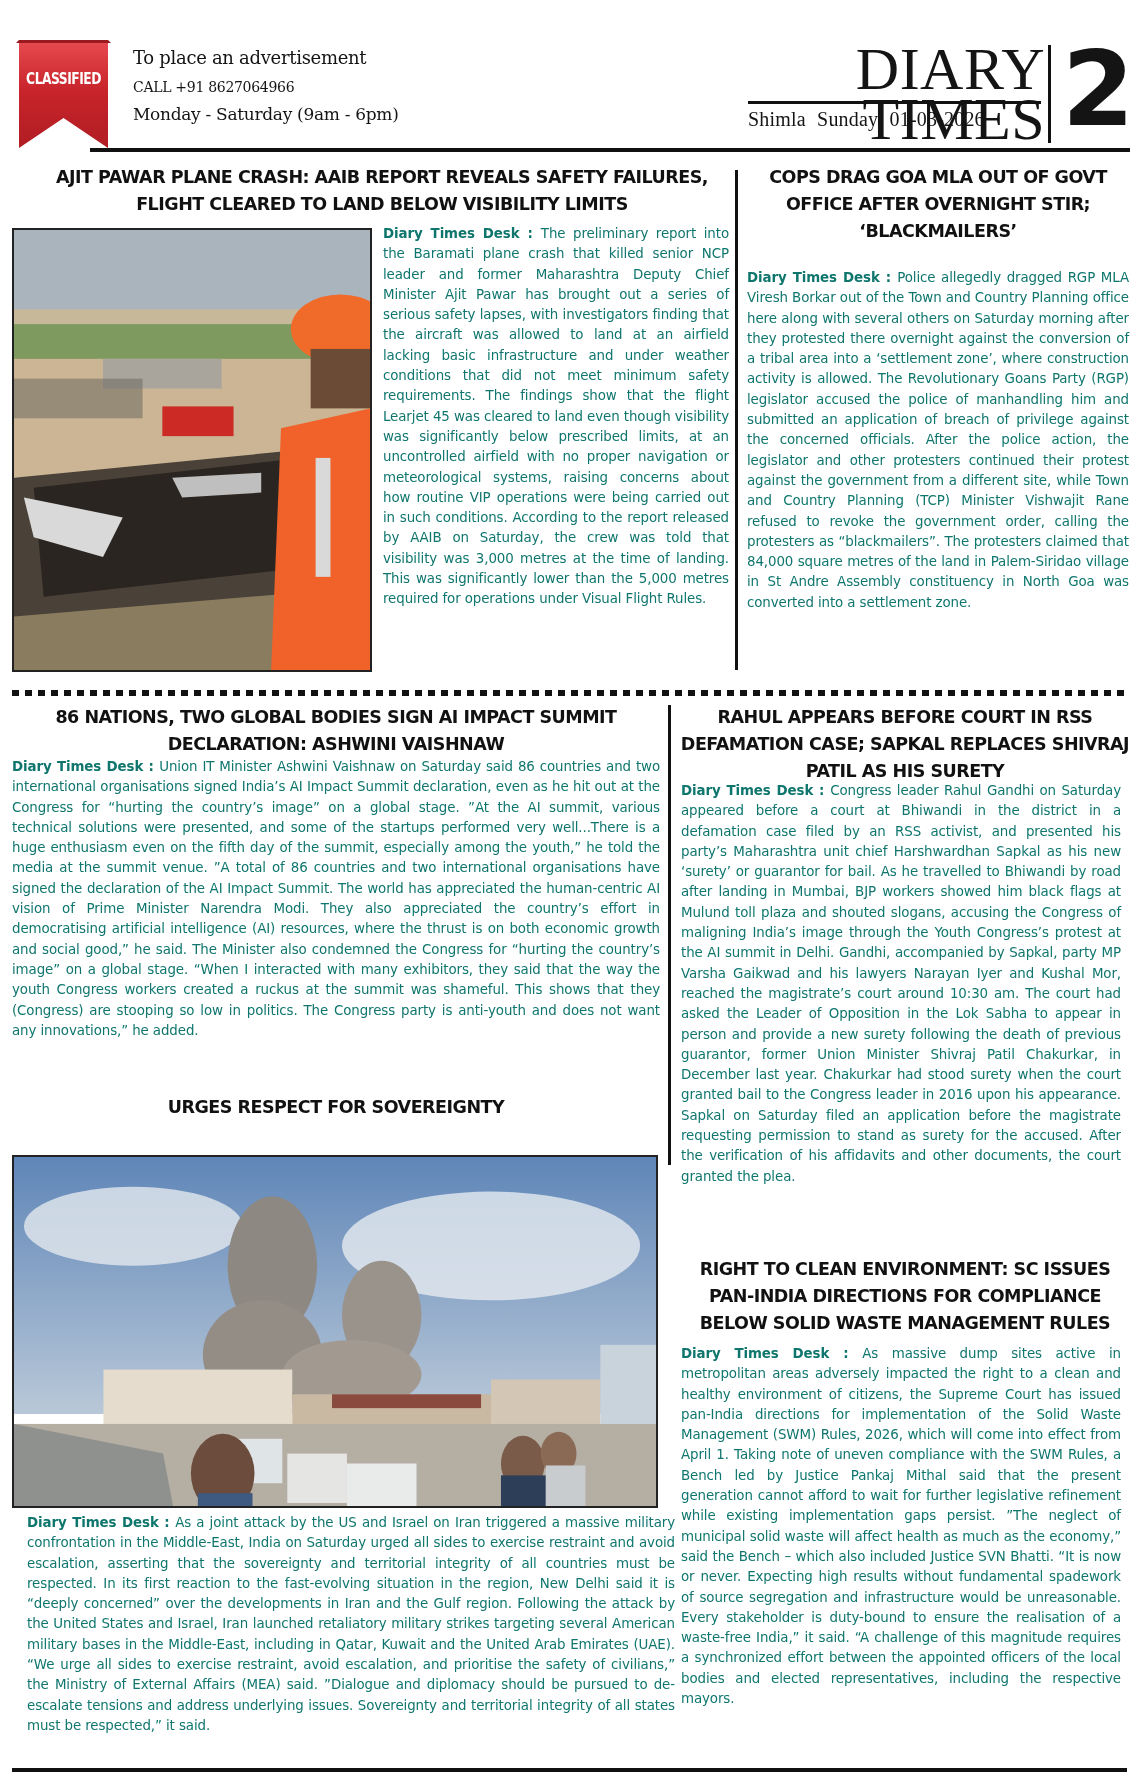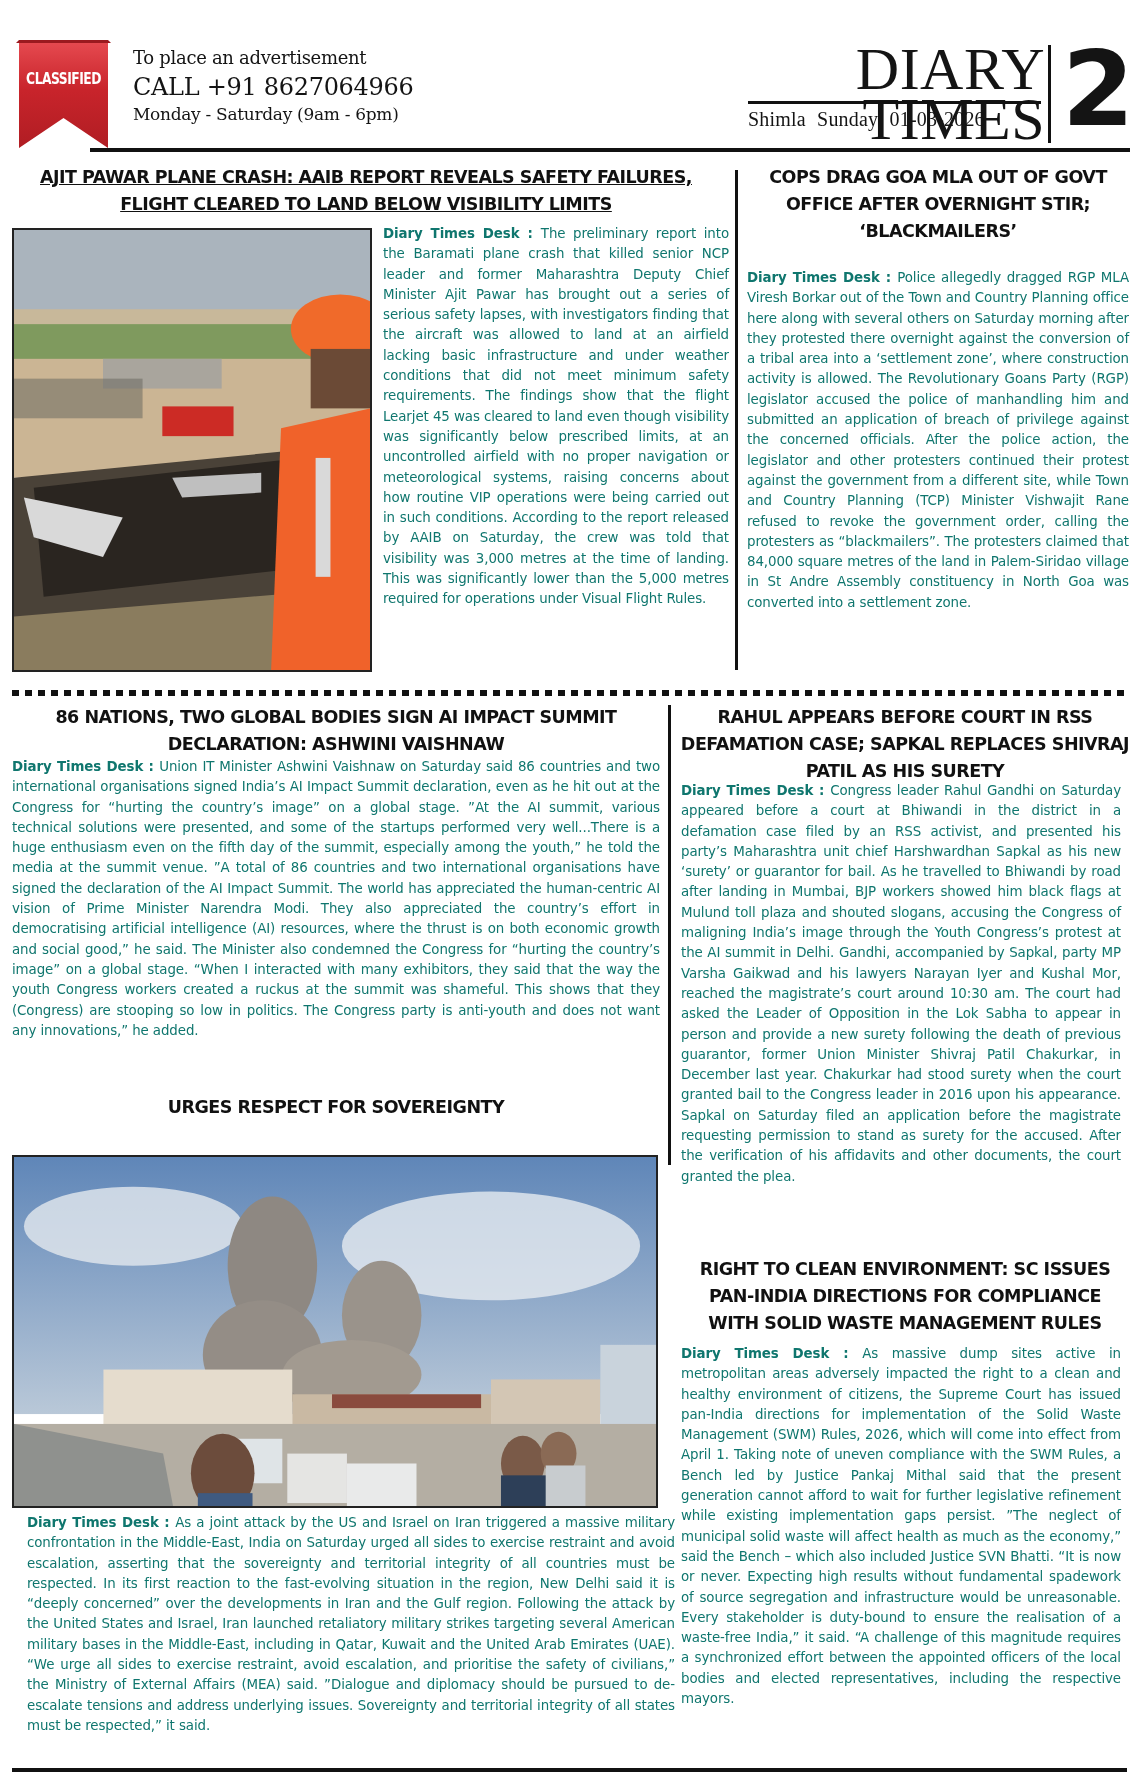--- a/index.html
+++ b/index.html
@@ -8,21 +8,21 @@
 
   
   .masthead { position: absolute; left: 0; top: 0; width: 1140px; height: 152px; }
   .ribbon { position: absolute; left: 16px; top: 40px; width: 95px; height: 108px; }
   .ribbon svg { width: 100%; height: 100%; display: block; }
   .ribbon-label { position: absolute; left: 0; top: 30px; width: 95px; text-align: center;
     color: #fff; font-family: "DejaVu Sans", sans-serif; font-weight: bold; font-size: 15px;
     letter-spacing: -0.6px; transform: scaleX(0.82); }
   .ad-block { position: absolute; left: 133px; top: 44px; font-family: "DejaVu Serif", "Liberation Serif", serif; }
   .ad-line1 { font-size: 18px; line-height: 28px; letter-spacing: -0.3px; }
-  .ad-line2 { font-size: 24px; line-height: 30px; letter-spacing: -0.3px; }
+  .ad-line2 { font-size: 14px; line-height: 30px; letter-spacing: -0.3px; }
   .ad-line3 { font-size: 17px; line-height: 24px; letter-spacing: -0.3px; }
 
   .paper-title { position: absolute; left: 745px; top: 44px; width: 300px; text-align: right;
     font-family: "Liberation Serif", "DejaVu Serif", serif; font-size: 60px; letter-spacing: 0.5px; line-height: 50px; }
   .title-rule { position: absolute; left: 748px; top: 101px; width: 293px; height: 3px; background: #111; }
   .paper-meta { position: absolute; left: 748px; top: 108px; width: 290px;
     font-family: "Liberation Serif", "DejaVu Serif", serif; font-size: 20px; letter-spacing: 0.2px; word-spacing: 6px; }
   .mast-divider { position: absolute; left: 1048px; top: 45px; width: 3px; height: 98px; background: #111; }
   .page-num { position: absolute; left: 1062px; top: 34px; width: 70px; text-align: center;
     font-family: "DejaVu Sans", sans-serif; font-weight: bold; font-size: 104px; line-height: 110px; }
@@ -72,21 +72,21 @@
     <span>Shimla</span>
     <span>Sunday</span>
     <span>01-03-2026</span>
   </div>
   <div class="mast-divider"></div>
   <div class="page-num">2</div>
   <div class="mast-rule"></div>
 </header>
 
 <article>
-  <div class="headline" style="left:16px; top:164px; width:700px;text-decoration:underline;">
+  <div class="headline" style="left:32px; top:164px; width:700px;">
     <div>AJIT PAWAR PLANE CRASH: AAIB REPORT REVEALS SAFETY FAILURES,</div>
     <div>FLIGHT CLEARED TO LAND BELOW VISIBILITY LIMITS</div>
   </div>
 
   <div class="photo" style="left:12px; top:228px; width:360px; height:444px;">
     <svg viewBox="0 0 360 444" preserveAspectRatio="none">
       <rect width="360" height="90" fill="#aab4bd"></rect>
       <rect y="80" width="360" height="30" fill="#c8b89a"></rect>
       <rect y="95" width="360" height="40" fill="#7f9a5e"></rect>
       <rect y="130" width="360" height="120" fill="#cbb594"></rect>
@@ -194,21 +194,21 @@
   <div class="body-text" style="left:681px; top:781px; width:440px;">
     <span class="byline">Diary Times Desk : </span>
     <span>Congress leader Rahul Gandhi on Saturday appeared before a court at Bhiwandi in the district in a defamation case filed by an RSS activist, and presented his party’s Maharashtra unit chief Harshwardhan Sapkal as his new ‘surety’ or guarantor for bail. As he travelled to Bhiwandi by road after landing in Mumbai, BJP workers showed him black flags at Mulund toll plaza and shouted slogans, accusing the Congress of maligning India’s image through the Youth Congress’s protest at the AI summit in Delhi. Gandhi, accompanied by Sapkal, party MP Varsha Gaikwad and his lawyers Narayan Iyer and Kushal Mor, reached the magistrate’s court around 10:30 am. The court had asked the Leader of Opposition in the Lok Sabha to appear in person and provide a new surety following the death of previous guarantor, former Union Minister Shivraj Patil Chakurkar, in December last year. Chakurkar had stood surety when the court granted bail to the Congress leader in 2016 upon his appearance. Sapkal on Saturday filed an application before the magistrate requesting permission to stand as surety for the accused. After the verification of his affidavits and other documents, the court granted the plea.</span>
   </div>
 </article>
 
 <article>
   <div class="headline" style="left:680px; top:1256px; width:450px;">
     <div>RIGHT TO CLEAN ENVIRONMENT: SC ISSUES</div>
     <div>PAN-INDIA DIRECTIONS FOR COMPLIANCE</div>
-    <div>WITH SOLID WASTE MANAGEMENT RULES</div>
+    <div>BELOW SOLID WASTE MANAGEMENT RULES</div>
   </div>
   <div class="body-text" style="left:681px; top:1344px; width:440px;">
     <span class="byline">Diary Times Desk : </span>
     <span>As massive dump sites active in metropolitan areas adversely impacted the right to a clean and healthy environment of citizens, the Supreme Court has issued pan-India directions for implementation of the Solid Waste Management (SWM) Rules, 2026, which will come into effect from April 1. Taking note of uneven compliance with the SWM Rules, a Bench led by Justice Pankaj Mithal said that the present generation cannot afford to wait for further legislative refinement while existing implementation gaps persist. ”The neglect of municipal solid waste will affect health as much as the economy,” said the Bench – which also included Justice SVN Bhatti. “It is now or never. Expecting high results without fundamental spadework of source segregation and infrastructure would be unreasonable. Every stakeholder is duty-bound to ensure the realisation of a waste-free India,” it said. “A challenge of this magnitude requires a synchronized effort between the appointed officers of the local bodies and elected representatives, including the respective mayors.</span>
   </div>
 </article>
 
 <div class="foot-rule"></div>
 
 </body></html>

